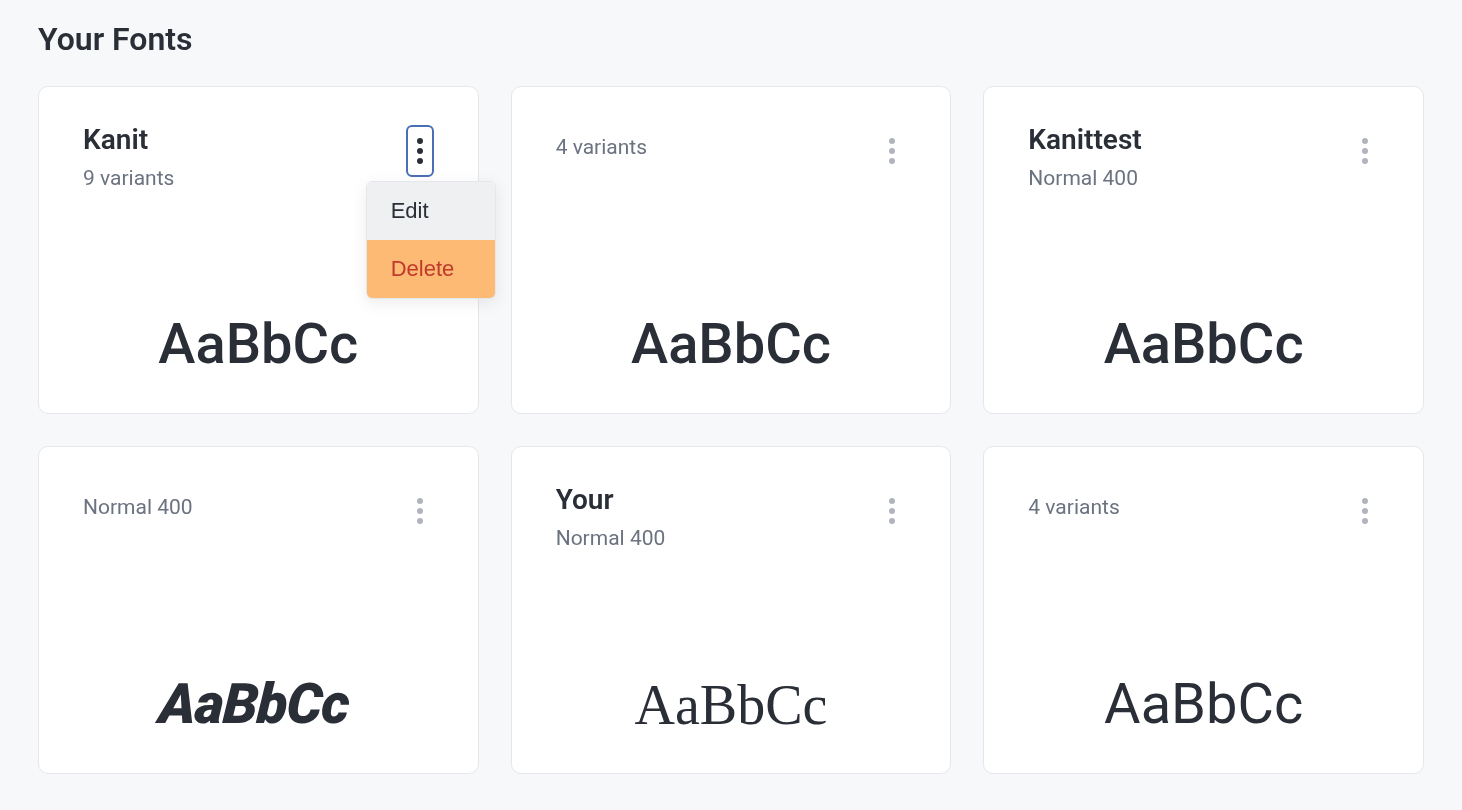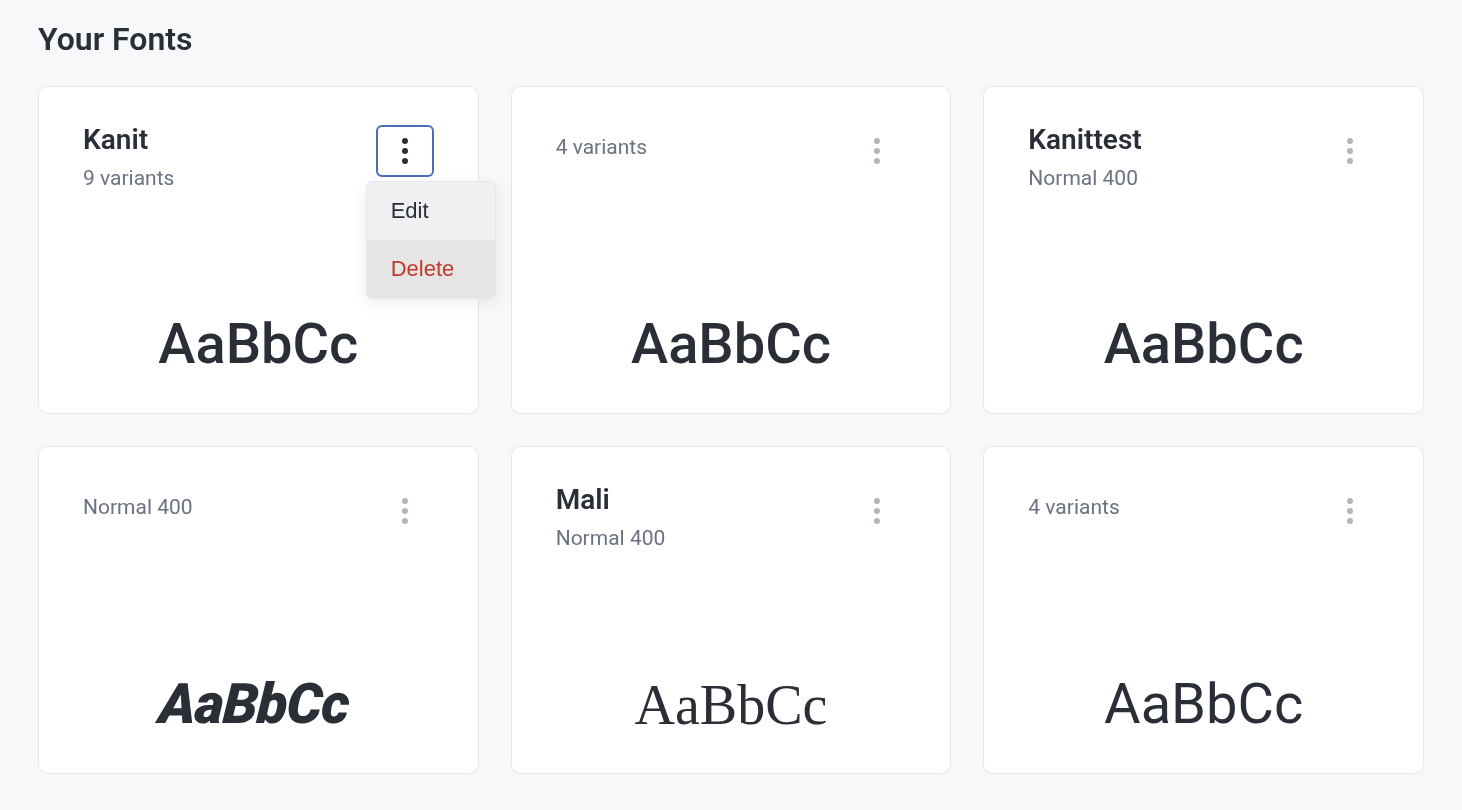--- a/index.html
+++ b/index.html
@@ -51,21 +51,21 @@
       max-width: 280px;
       line-height: 1.1;
     }
     .font-variants {
       font-size: 21px;
       color: #6b7280;
       margin-top: 10px;
     }
     .more-button {
       flex-shrink: 0;
-      width: 58px;
+      width: 28px;
       height: 52px;
       border-radius: 6px;
       border: none;
       background: transparent;
       display: flex;
       align-items: center;
       justify-content: center;
       cursor: pointer;
       position: relative;
     }
@@ -97,21 +97,21 @@
       border-radius: 6px;
       box-shadow: 0 4px 16px rgba(0,0,0,0.08);
       width: 130px;
       z-index: 10;
       overflow: hidden;
     }
     .dropdown-item {
       padding: 16px 24px;
       font-size: 22px;
       cursor: pointer;
-      background: #e5e5e5;
+      background: #fdba74;
       text-align: left;
     }
     .dropdown-item.hovered {
       background: #eef0f2;
       color: #2a2e37;
     }
     .dropdown-item.danger {
       color: #c0392b;
     }
     .font-preview {
@@ -211,21 +211,21 @@
             <span></span>
         </span>
       </button>
     </div>
     <div class="font-preview preview-knewave">AaBbCc</div>
   </div>
 
   <div class="font-card">
     <div class="card-header">
       <div>
-        <div class="font-name">Mali</div>
+        <div class="font-name">Your</div>
         <div class="font-variants">Normal 400</div>
       </div>
       <button class="more-button">
         <span class="dots-icon">
           <span></span>
             <span></span>
             <span></span>
         </span>
       </button>
     </div>

